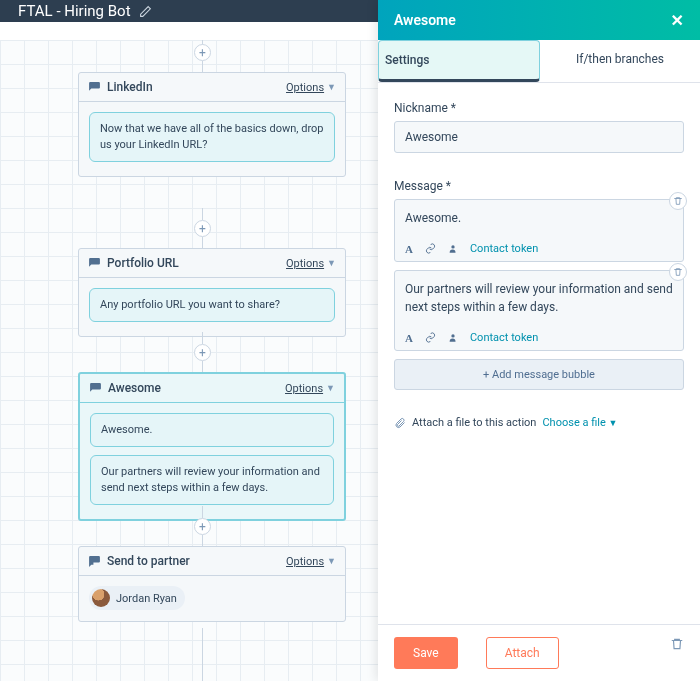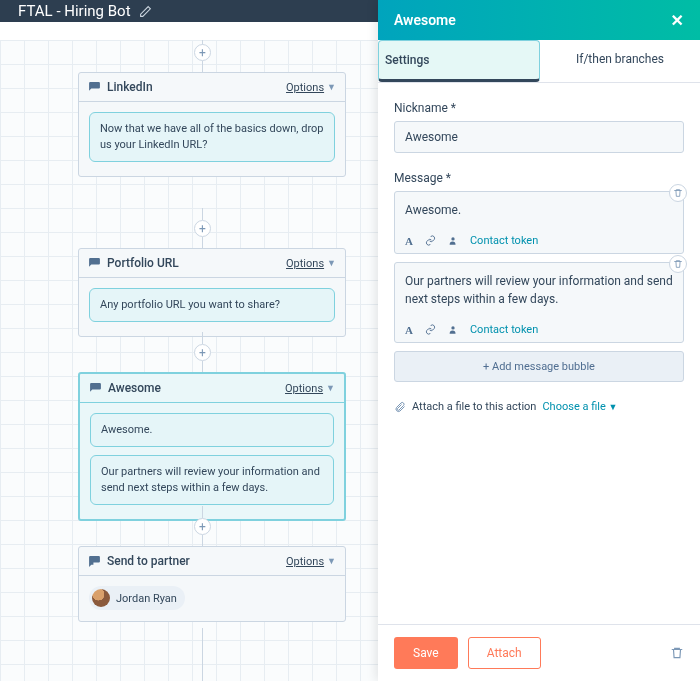--- a/index.html
+++ b/index.html
@@ -23,32 +23,32 @@
 .chip .av{width:18px;height:18px;border-radius:50%;background:radial-gradient(circle at 35% 30%,#d9a06b 0 35%,#8b5a3c 36% 100%);margin-right:6px}
 .connector{position:absolute;left:202px;width:1px;background:#cbd6e2}
 .plus{position:absolute;left:194px;width:17px;height:17px;border:1px solid #cbd6e2;border-radius:50%;background:#fff;display:flex;align-items:center;justify-content:center;font-size:12px;color:#7c98b6;cursor:pointer}
 .panel{position:absolute;right:0;top:0;width:322px;height:681px;background:#fff;box-shadow:-2px 0 10px rgba(0,0,0,.1);display:flex;flex-direction:column}
 .phead{height:40px;background:linear-gradient(90deg,#00a4bd,#00bda5);color:#fff;display:flex;align-items:center;padding:0 16px;font-size:14px;font-weight:600}
 .phead .cls{margin-left:auto;cursor:pointer;font-size:16px}
 .tabs{display:flex;border-bottom:1px solid #dfe3eb}
 .tab{flex:1;text-align:center;padding:12px 6px;font-size:12px;color:#33475b;cursor:pointer}
 .tab.act{border-bottom:3px solid #33475b;font-weight:500}
 .pbody{flex:1;padding:18px 16px;overflow:auto;font-size:12px;color:#33475b}
-.fld{margin-bottom:18px}
+.fld{margin-bottom:26px}
 .lbl{display:block;margin-bottom:6px;font-size:12px;color:#33475b}
 .inp{width:100%;padding:8px 10px;border:1px solid #cbd6e2;border-radius:3px;font-size:12px;color:#33475b;background:#f5f8fa}
 .msgbox{border:1px solid #cbd6e2;border-radius:3px;background:#f5f8fa;margin-bottom:8px;position:relative}
 .msgtxt{padding:9px 10px;font-size:12px;color:#33475b;line-height:1.5;min-height:32px}
 .msgtb{display:flex;align-items:center;padding:6px 10px;gap:12px;font-size:11px;color:#516f90}
 .msgtb .lk{color:#0091ae}
 .delr{position:absolute;right:-4px;top:-8px;width:18px;height:18px;border-radius:50%;background:#fff;border:1px solid #cbd6e2;display:flex;align-items:center;justify-content:center;color:#7c98b6;font-size:11px;cursor:pointer}
 .addbub{width:100%;padding:8px;border:1px solid #cbd6e2;border-radius:3px;background:#eaf0f6;font-size:11px;color:#506e91;text-align:center;cursor:pointer}
 .attach{margin-top:14px;font-size:11px;color:#33475b;display:flex;align-items:center;gap:6px}
 .attach .lk{color:#0091ae}
-.pfoot{border-top:1px solid #dfe3eb;padding:12px 16px;display:flex;align-items:center;gap:10px}
+.pfoot{border-top:1px solid #dfe3eb;padding:12px 16px;display:flex;gap:28px}
 .btn{padding:8px 18px;border-radius:3px;font-size:12px;cursor:pointer;border:1px solid transparent}
 .btn.pri{background:#ff7a59;color:#fff}
 .btn.sec{background:#fff;border-color:#ff7a59;color:#ff7a59}
 .pfoot .tr{margin-left:auto;color:#7c98b6;cursor:pointer;font-size:14px}
 svg{display:block}
 </style>
 </head>
 <body>
 
 <div class="topbar">

